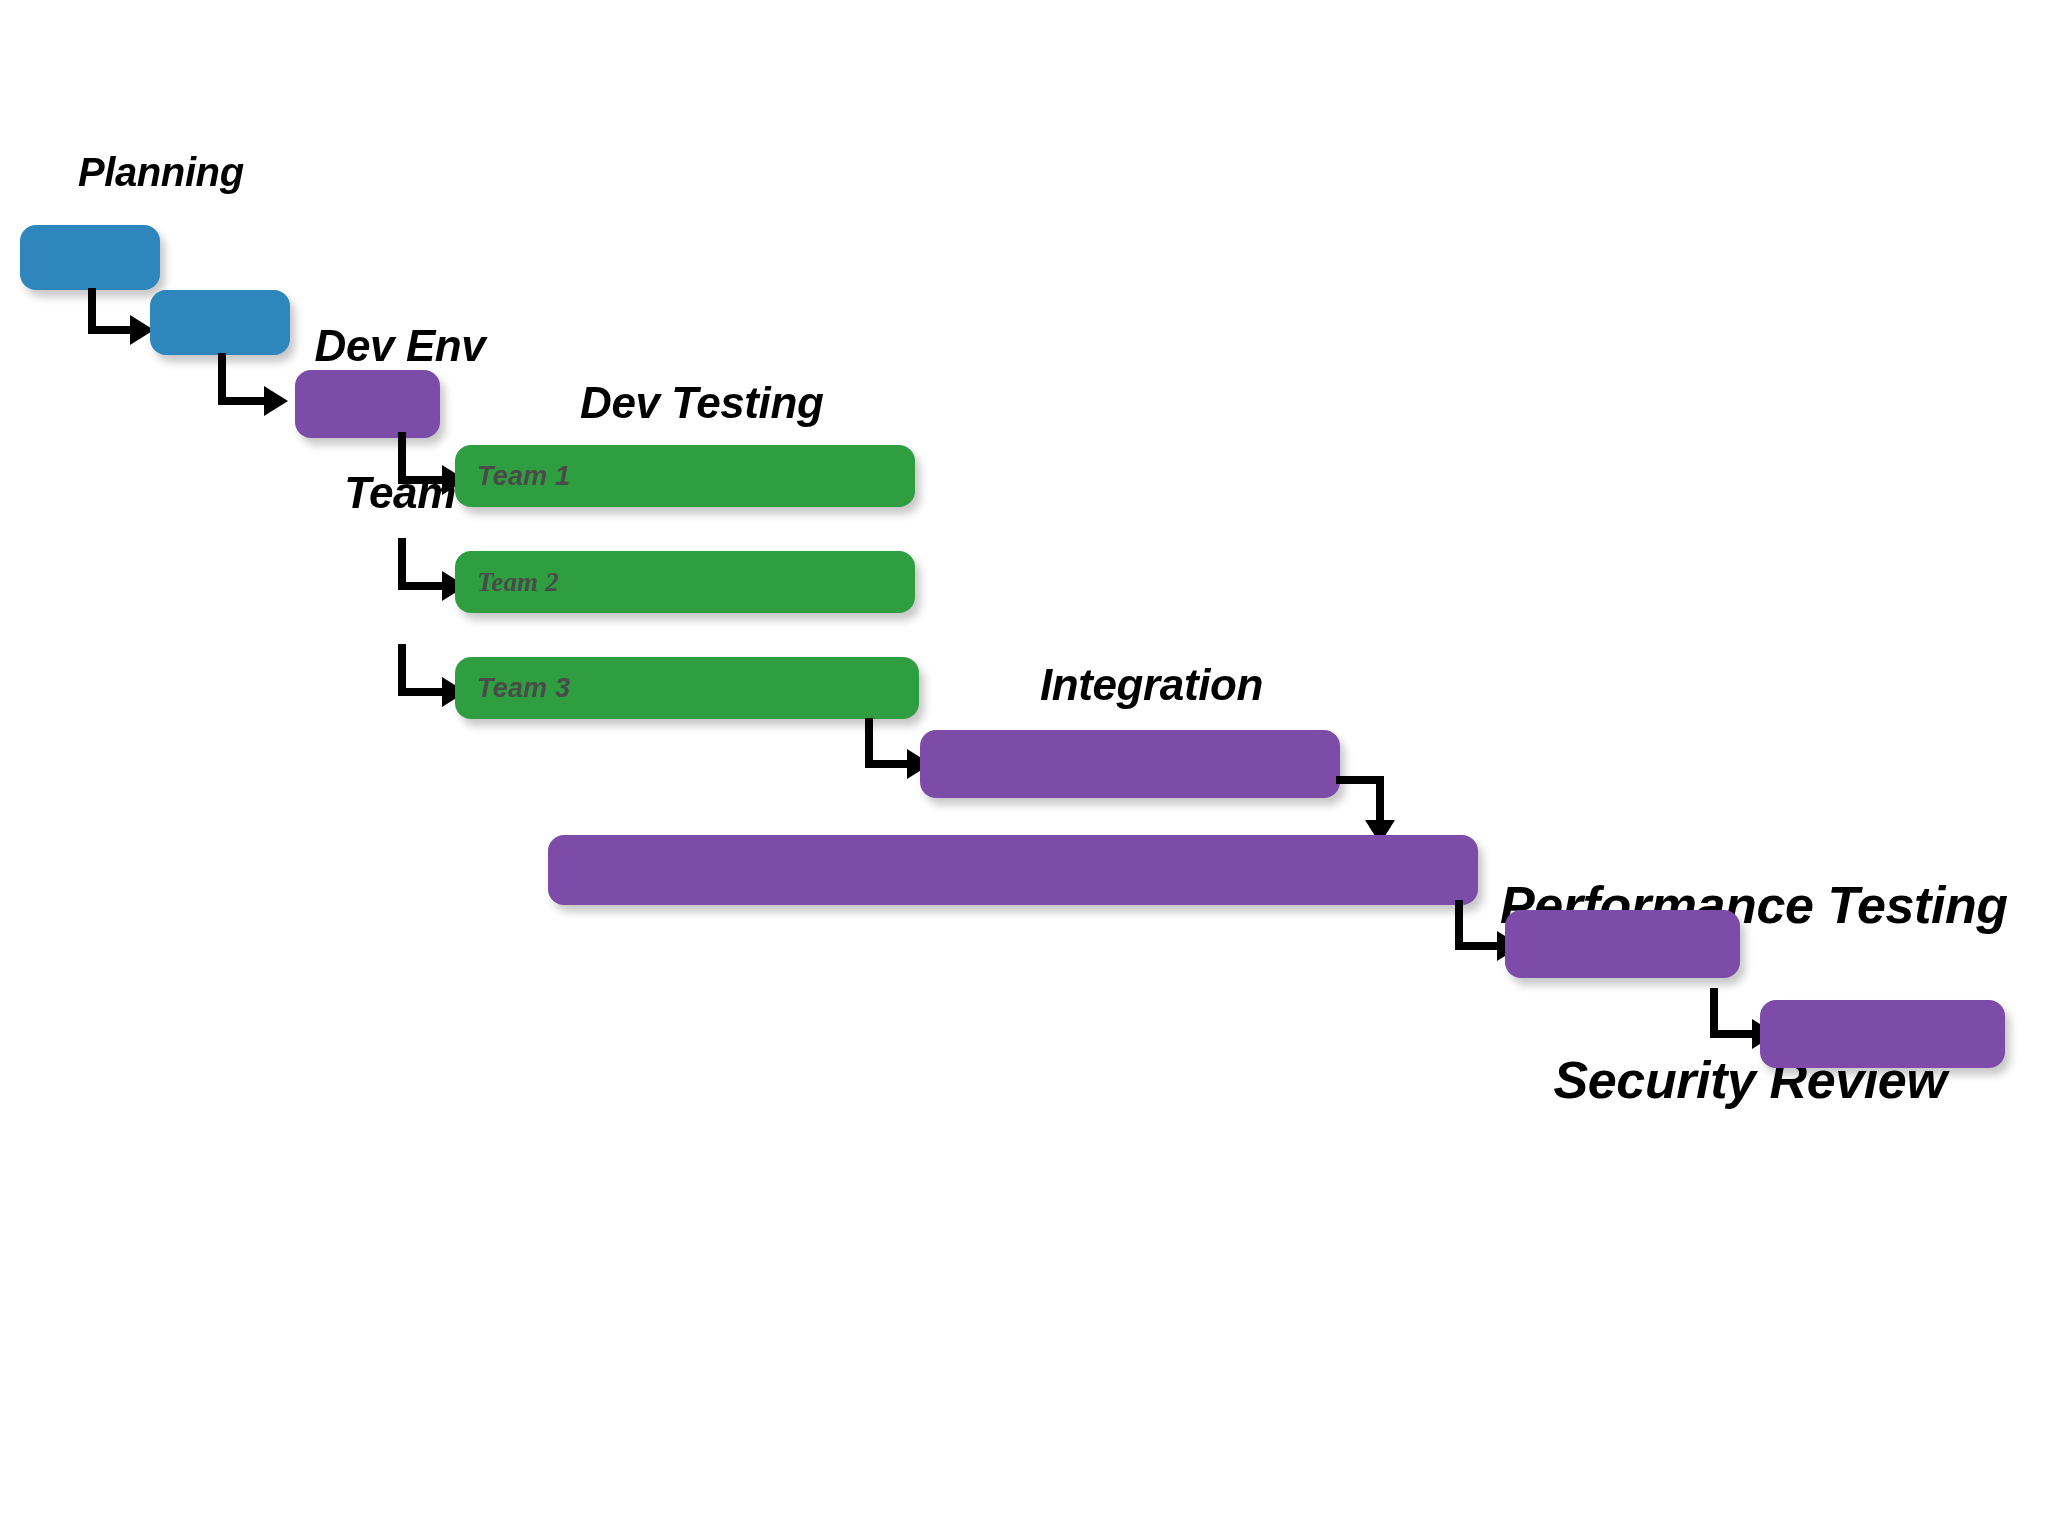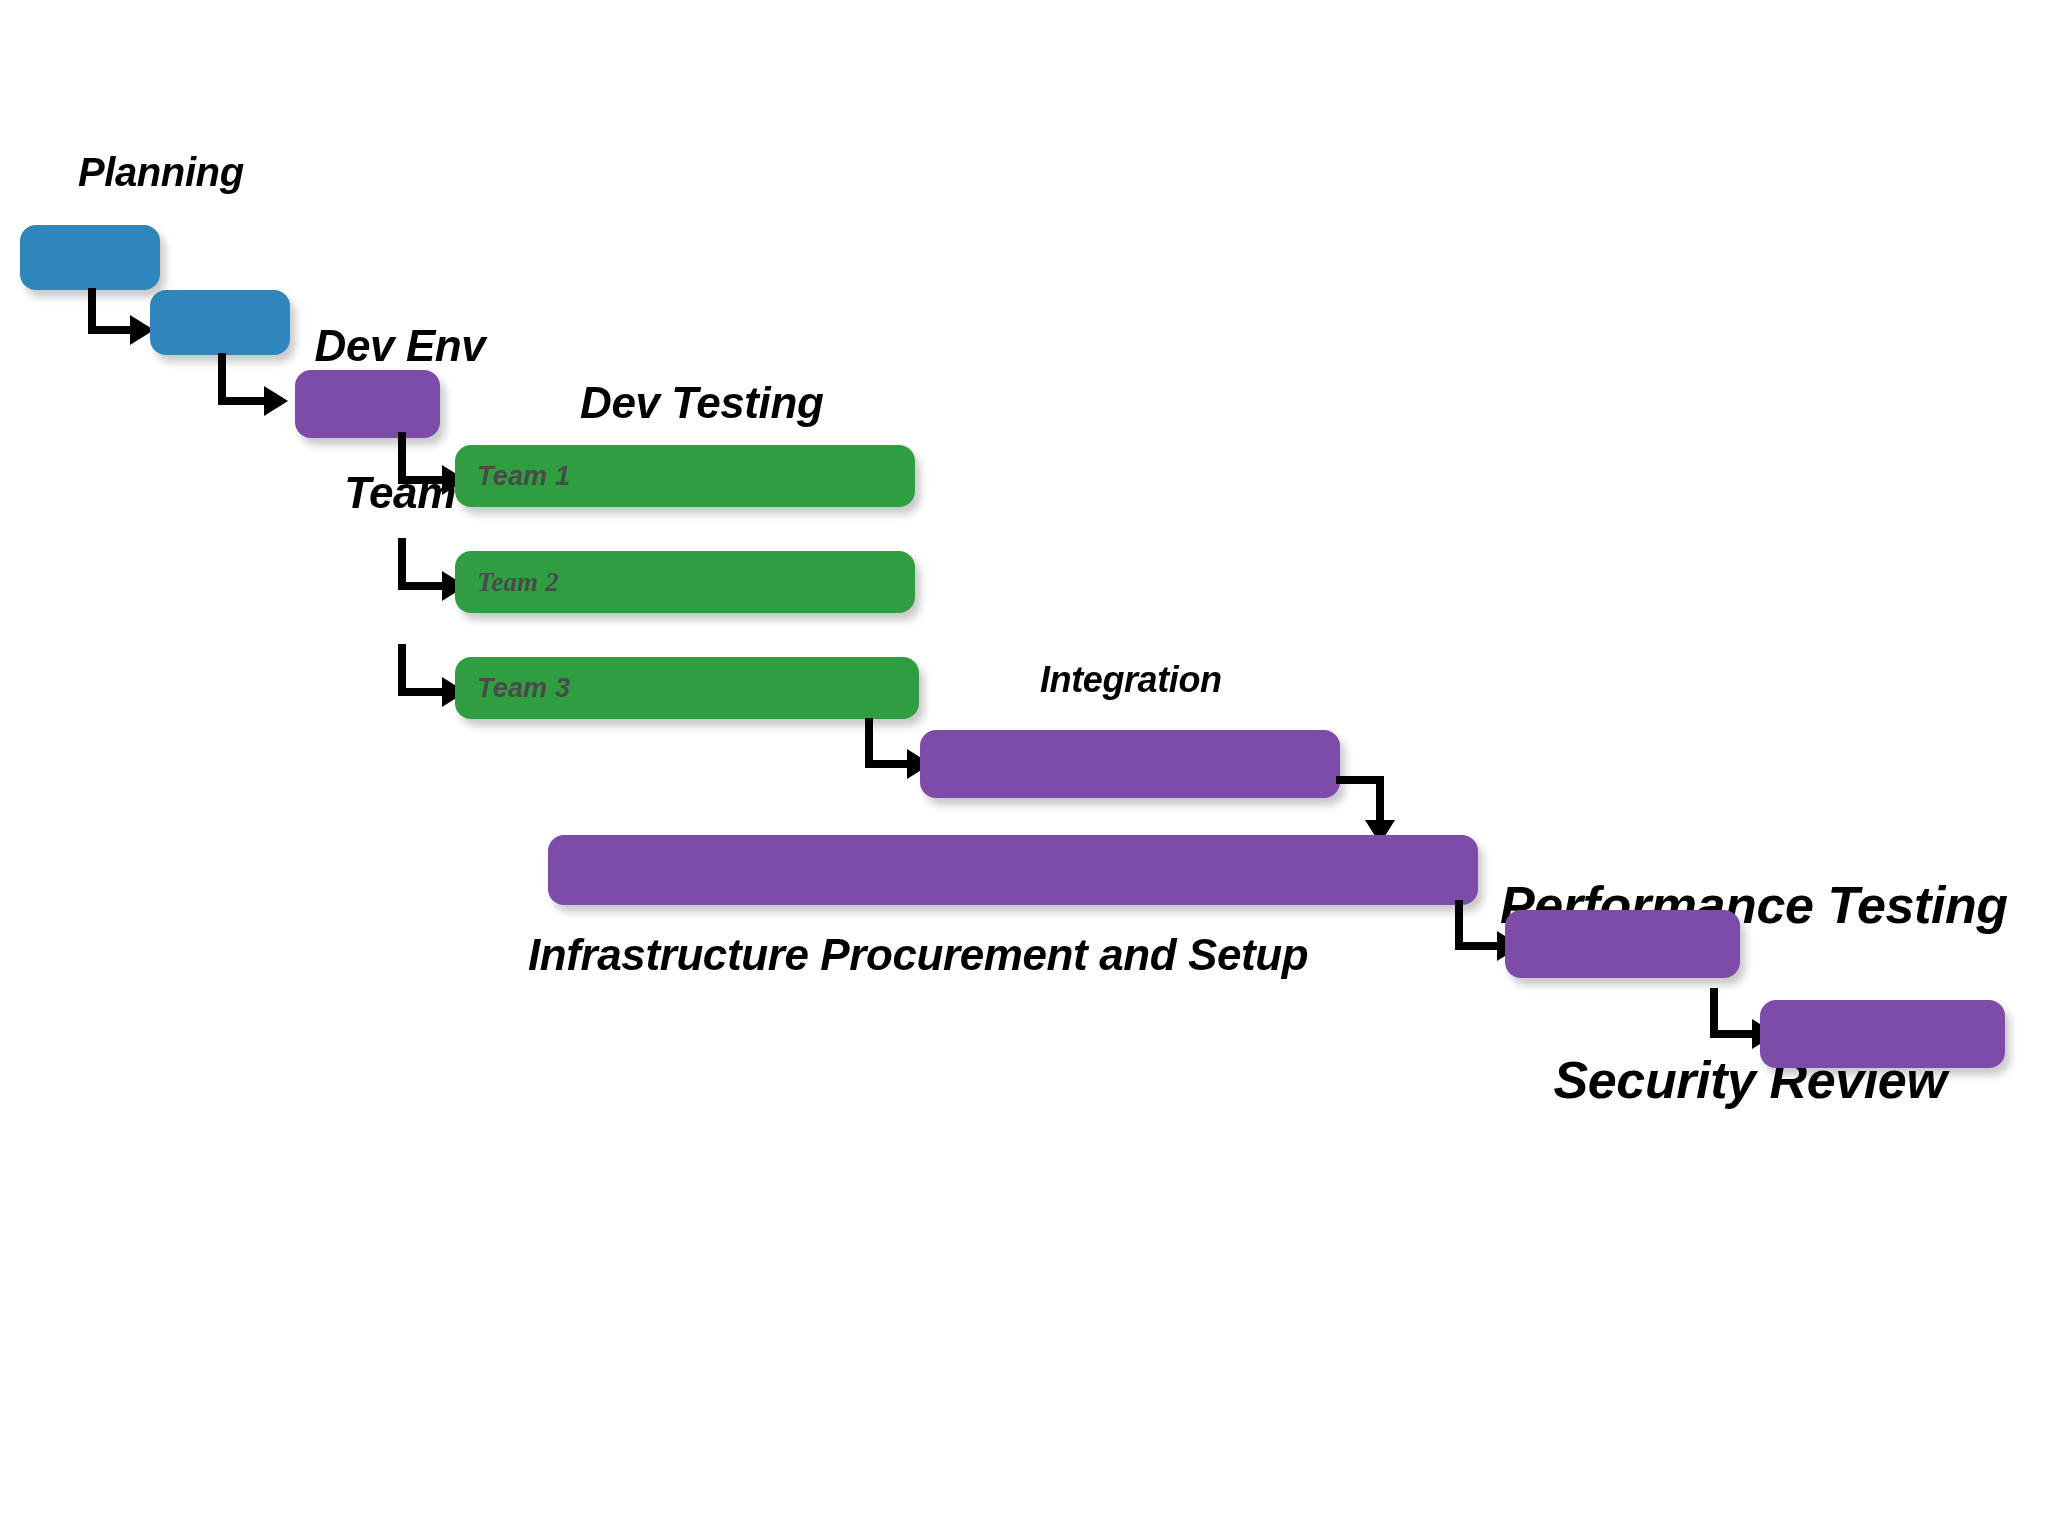--- a/index.html
+++ b/index.html
@@ -150,39 +150,38 @@
   <div class="arrow" style="left:398px; top:644px; width:80px; height:62px;">
     <div class="vseg" style="height:52px;"></div>
     <div class="hseg" style="top:44px; width:50px;"></div>
     <div class="head" style="left:44px; top:33px;"></div>
   </div>
 
   <div class="bar green" style="left:455px; top:657px; width:464px; height:62px;">
     <span class="bar-inner-label">Team 3</span>
   </div>
 
-  <div class="label" style="left:1040px; top:660px; font-size:36px;">Integration</div>
+  <div class="label" style="left:1040px; top:660px; font-size:44px;">Integration</div>
 
   <div class="arrow" style="left:865px; top:718px; width:80px; height:62px;">
     <div class="vseg" style="height:50px;"></div>
     <div class="hseg" style="top:42px; width:48px;"></div>
     <div class="head" style="left:42px; top:31px;"></div>
   </div>
 
   <div class="bar purple" style="left:920px; top:730px; width:420px; height:68px;"></div>
 
   <div class="arrow" style="left:1336px; top:776px; width:70px; height:70px;">
     <div class="hseg-top" style="width:48px;"></div>
     <div class="vseg-right" style="left:40px; top:0; height:50px;"></div>
     <div class="head-down" style="left:29px; top:44px;"></div>
   </div>
 
   <div class="bar purple" style="left:548px; top:835px; width:930px; height:70px;"></div>
 
-  <div class="label" style="left:528px; top:930px; font-size:44px;">Infrastructure Procurement and Setup</div>
 
   <div class="label" style="left:1500px; top:760px; font-size:52px; text-align:center; width:500px;">
     <div>Performance Testing</div>
     <div>Security Review</div>
   </div>
 
   <div class="arrow" style="left:1455px; top:900px; width:80px; height:62px;">
     <div class="vseg" style="height:50px;"></div>
     <div class="hseg" style="top:42px; width:48px;"></div>
     <div class="head" style="left:42px; top:31px;"></div>

